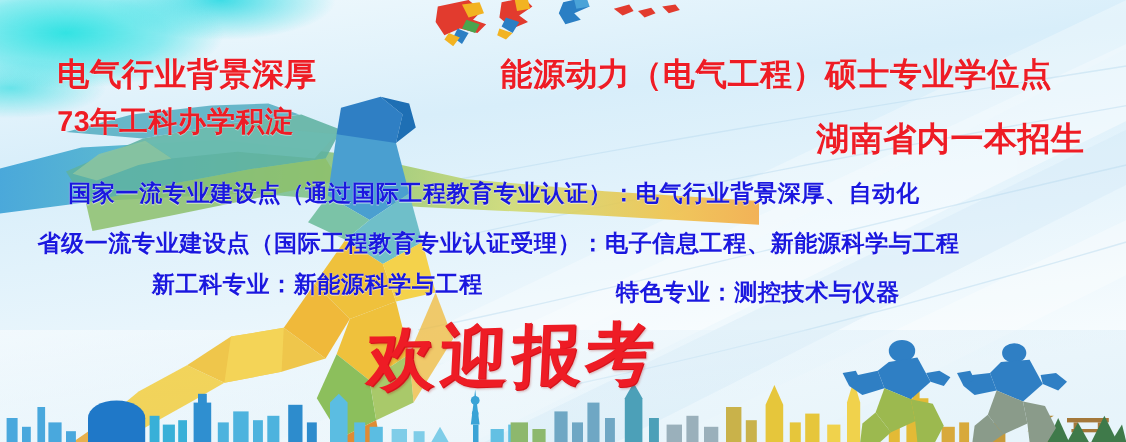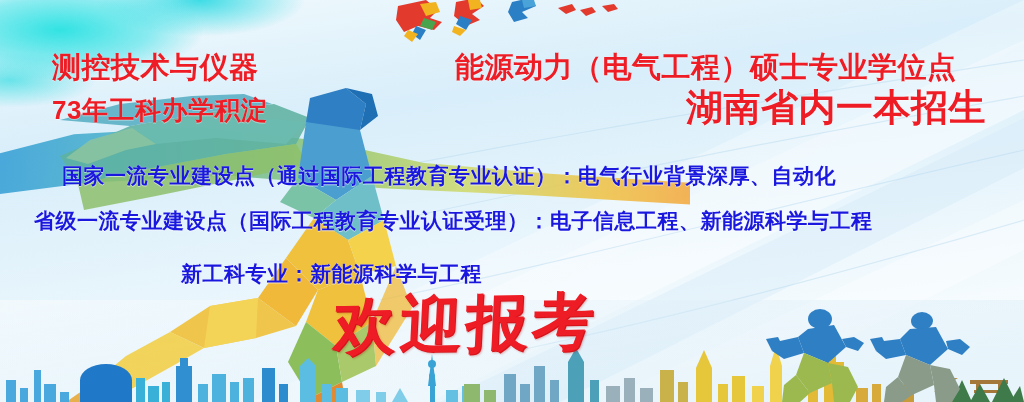--- a/index.html
+++ b/index.html
@@ -36,25 +36,25 @@
   
   #skiers{left:390px;top:-4px;width:260px;height:46px;}
 
   
   .txt{position:absolute;white-space:nowrap;font-weight:bold;letter-spacing:.5px;}
   .red{color:#ee1c25;text-shadow:0 0 1px rgba(255,255,255,.55),0 1px 0 rgba(255,255,255,.35);}
   .blue{color:#1a18df;text-shadow:0 0 1px rgba(255,255,255,.7),0 1px 0 rgba(255,255,255,.5);}
   #h1a{left:52px;top:48px;font-size:29px;}
   #h1b{left:52px;top:93px;font-size:26px;}
   #h2a{left:455px;top:48px;font-size:29px;font-family:Liberation Mono, monospace;}
-  #h2b{right:38px;top:83px;font-size:37px;}
+  #h2b{right:38px;top:106px;font-size:30px;}
   .line-mid{font-size:21px;}
   #m1{left:62px;top:162px;}
   #m2{left:34px;top:207px;}
-  #m3{left:138px;top:260px;margin-left:43px;}
+  #m3{left:138px;top:244px;}
   #m4{left:560px;top:252px;}
   #calligraphy{
     left:334px;top:282px;font-size:62px;color:#ee1c25;font-weight:bold;
     font-family:"DejaVu Serif","Liberation Serif",serif;
     letter-spacing:4px;
     transform:skewX(-4deg) rotate(-1.2deg);
     text-shadow:1px 1px 0 #d5131b, 2px 2px 2px rgba(160,0,0,.25);
   }
 </style>
 </head>
@@ -306,24 +306,25 @@
         <path d="M30 28 L36 44 L16 48 L6 40 L14 30 Z" fill="#2f7fc4"></path>
         <path d="M6 40 L16 34 L12 26 L0 28 Z" fill="#2f7fc4"></path>
         <path d="M78 38 L92 44 L100 36 L90 28 L76 30 Z" fill="#2f7fc4"></path>
         <path d="M36 44 L60 54 L64 74 L42 84 L28 66 Z" fill="#8a9b8a"></path>
         <path d="M28 66 L42 84 L32 91 L14 91 L16 76 Z" fill="#8a9b8a"></path>
         <path d="M64 74 L60 54 L80 58 L90 78 L82 91 L66 91 Z" fill="#8a9b8a"></path>
       </g>
     </svg>
   </div>
 
-  <div class="txt red" id="h1a">测控技术与仪器</div>
+  <div class="txt red" id="h1a">电气行业背景深厚</div>
   <div class="txt red" id="h1b">73年工科办学积淀</div>
   <div class="txt red" id="h2a">能源动力（电气工程）硕士专业学位点</div>
   <div class="txt red" id="h2b">湖南省内一本招生</div>
 
   <div class="txt blue line-mid" id="m1">国家一流专业建设点（通过国际工程教育专业认证）：电气行业背景深厚、自动化</div>
   <div class="txt blue line-mid" id="m2">省级一流专业建设点（国际工程教育专业认证受理）：电子信息工程、新能源科学与工程</div>
   <div class="txt blue line-mid" id="m3">新工科专业：新能源科学与工程</div>
+  <div class="txt blue line-mid" id="m4">特色专业：测控技术与仪器</div>
 
   <div class="txt" id="calligraphy">欢迎报考</div>
 
 </div>
 
 </body></html>

